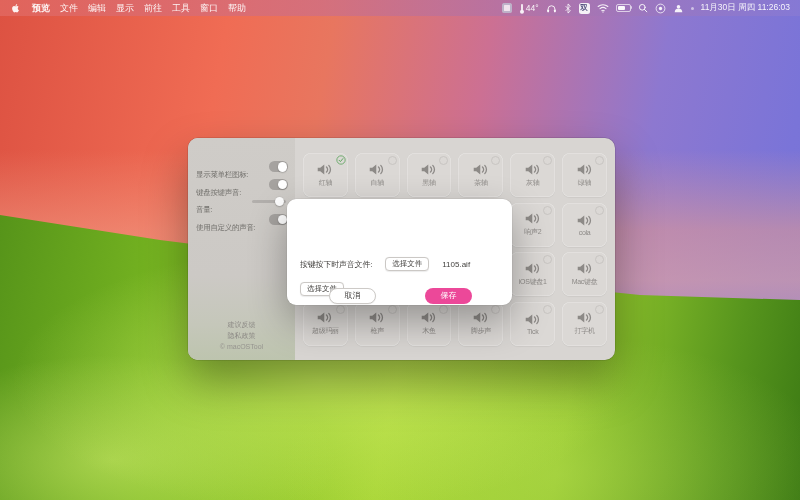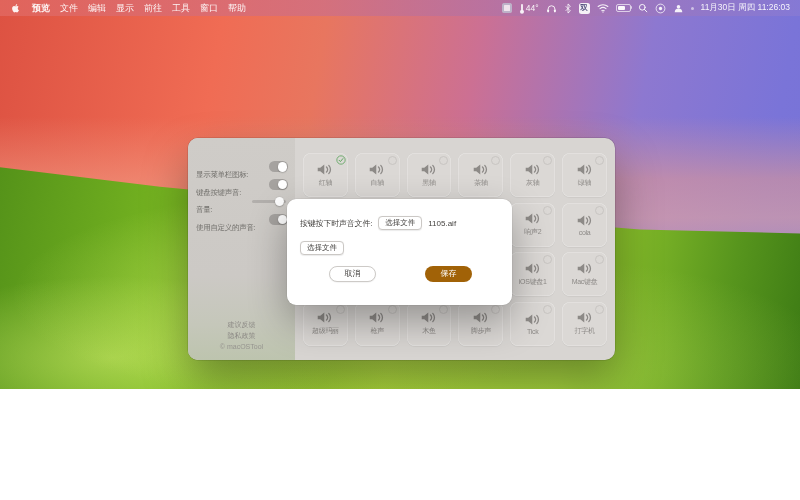--- a/index.html
+++ b/index.html
@@ -1,18 +1,18 @@
 <!DOCTYPE html>
 <html><head>
 <meta charset="utf-8">
 <style>
   html,body{margin:0;padding:0;}
   body{width:800px;height:500px;font-family:"Liberation Sans","DejaVu Sans",sans-serif;overflow:hidden;}
 
-  .desktop{position:relative;width:800px;height:389px;overflow:hidden;
+  .desktop{position:relative;width:800px;height:500px;overflow:hidden;
     background:
       linear-gradient(180deg, rgba(240,150,130,0) 30%, rgba(242,160,138,.50) 46%, rgba(244,172,150,.55) 56%, rgba(244,172,150,.45) 62%),
       linear-gradient(100deg, #dd5242 0%, #f06c54 26%, #e8765f 38%, #cc7093 56%, #8d78d0 76%, #7a74d8 92%, #7673d7 100%);
   }
   .desktop::after{content:'';position:absolute;inset:0;pointer-events:none;
     background:
       radial-gradient(55% 38% at 40% 76%, rgba(214,240,110,.55), rgba(214,240,110,0) 70%),
       radial-gradient(40% 30% at 14% 92%, rgba(222,245,120,.5), rgba(222,245,120,0) 70%),
       radial-gradient(50% 40% at 70% 95%, rgba(190,225,90,.4), rgba(190,225,90,0) 70%),
       linear-gradient(100deg, #4f8d18 0%, #7ab822 26%, #a7d534 52%, #95c92e 72%, #57951d 90%, #3c7a14 100%);
@@ -72,30 +72,30 @@
   .tile{position:relative;background:#dbd8d5;border-radius:8px;display:flex;flex-direction:column;align-items:center;
     justify-content:center;gap:2px;box-shadow:inset 0 0 0 .5px rgba(255,255,255,.45), 0 .5px 1px rgba(0,0,0,.05);}
   .tile .spk{color:#8d8a87;}
   .tile-label{font-size:7px;color:#8d8a87;white-space:nowrap;letter-spacing:-.3px;}
   .radio{position:absolute;top:3px;right:3px;width:7px;height:7px;border-radius:50%;border:1px solid #c8c5c2;}
   .check{position:absolute;top:2px;right:2px;}
 
   
   .dialog{position:absolute;left:287px;top:199px;width:225px;height:106px;border-radius:9px;background:#ffffff;
     box-shadow:0 16px 38px rgba(0,0,0,.32), 0 0 0 .5px rgba(0,0,0,.08);z-index:10;}
-  .dlg-row{position:absolute;left:13px;display:flex;align-items:center;gap:6px;}
+  .dlg-row{position:absolute;left:13px;display:flex;align-items:center;gap:13px;margin-top:41px;}
   .dlg-row.r1{top:17px;}
   .dlg-row.r2{top:42px;align-items:flex-start;}
   .dlg-label{font-size:8px;color:#454340;letter-spacing:-.2px;line-height:13px;}
   .dlg-label-stack{display:flex;flex-direction:column;}
   .hint{font-size:7px;color:#c1beba;align-self:center;margin-top:2px;}
   .choose{font-family:inherit;font-size:7.5px;color:#454340;background:#fff;border:.5px solid #cbc8c5;border-radius:4px;
     padding:2px 6px;box-shadow:0 .5px 1px rgba(0,0,0,.08);line-height:1.1;}
   .fname{font-size:8px;color:#454340;}
-  .btn{position:absolute;bottom:23px;width:47px;height:16px;border-radius:8px;font-family:inherit;font-size:8px;line-height:14px;padding:0;}
+  .btn{position:absolute;bottom:1px;width:47px;height:16px;border-radius:8px;font-family:inherit;font-size:8px;line-height:14px;padding:0;}
   .btn.cancel{left:42px;background:#fff;border:.5px solid #cdcac7;color:#454340;box-shadow:0 .5px 1px rgba(0,0,0,.08);}
   .btn.save{right:40px;background:#2373e8;border:none;color:#fff;}
 </style>
 </head>
 <body>
 
 <div class="desktop">
 
   <div class="menubar">
     <div class="mb-left">
@@ -433,16 +433,16 @@
   <div class="dialog">
     <div class="dlg-row r1">
       <span class="dlg-label">按键按下时声音文件:</span>
       <button class="choose">选择文件</button>
       <span class="fname">1105.aif</span>
     </div>
     <div class="dlg-row r2">
       <button class="choose">选择文件</button>
     </div>
     <button class="btn cancel">取消</button>
-    <button class="btn save" style="background: #a16207;">保存</button>
+    <button class="btn save" style="background: #ec4899;">保存</button>
   </div>
 
 </div>
 
 </body></html>

